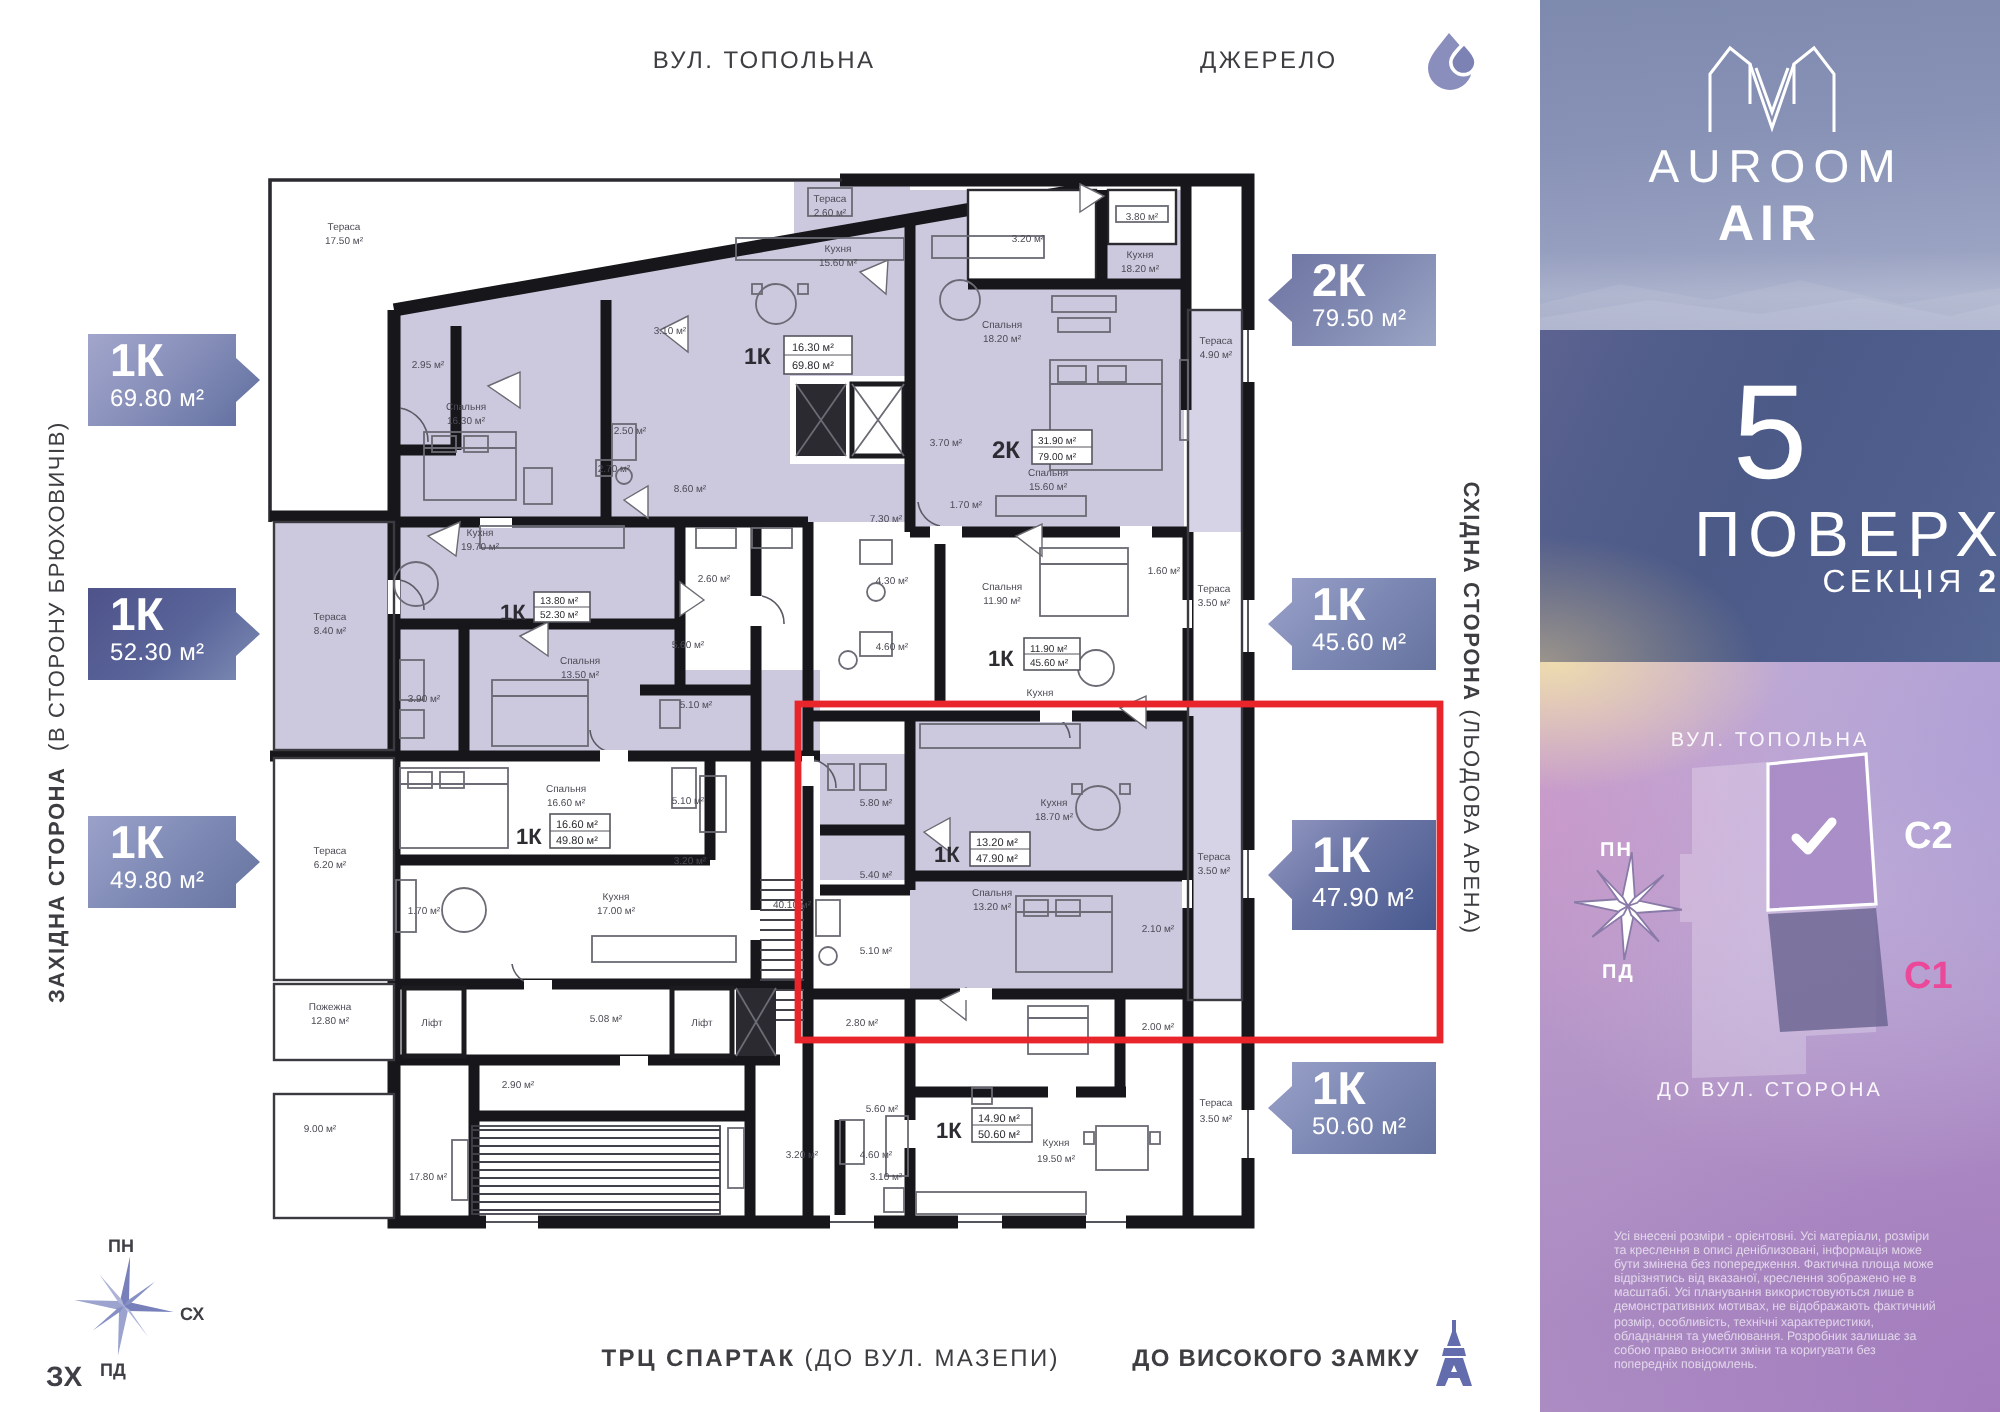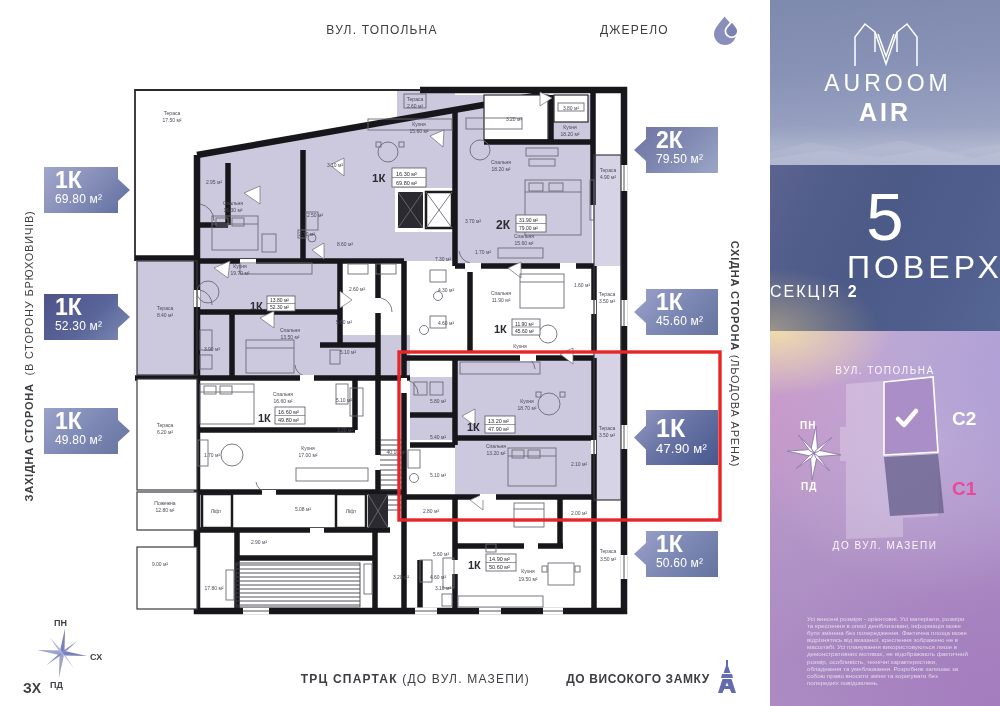--- a/index.html
+++ b/index.html
@@ -26,21 +26,21 @@
       linear-gradient(168deg,#c9aed2 0%,#bb9dcb 25%,#b192c6 55%,#ab8bc2 78%,#ad8ec4 100%);}
   #logo-aur{left:853px;top:22px;width:66px;height:46px;}
   #t-auroom{left:773px;top:70px;width:230px;text-align:center;color:#fff;
     font-size:23px;font-weight:400;letter-spacing:4px;}
   #t-air{left:770px;top:98px;width:230px;text-align:center;color:#fff;
     font-size:25px;font-weight:700;letter-spacing:3px;}
   #t-5{left:770px;top:178px;width:230px;text-align:center;color:#fff;
     font-size:67px;font-weight:500;}
   #t-poverh{left:770px;top:249px;width:242px;text-align:center;color:#fff;
     font-size:32px;font-weight:300;letter-spacing:4px;margin-left:34px;}
-  #t-sek{left:770px;top:283px;width:230px;text-align:left;color:#fff;
+  #t-sek{left:770px;top:283px;width:230px;text-align:right;color:#fff;
     font-size:16px;font-weight:300;letter-spacing:2px;}
   #t-sek b{font-weight:700;}
   #t-topol2{left:770px;top:365px;width:230px;text-align:center;color:rgba(255,255,255,.92);
     font-size:10px;font-weight:400;letter-spacing:1.5px;}
   #t-mazepy{left:770px;top:540px;width:230px;text-align:center;color:rgba(255,255,255,.92);
     font-size:10px;font-weight:400;letter-spacing:1.5px;}
   #t-c2{left:952px;top:408px;color:#fff;font-size:19px;font-weight:700;}
   #t-c1{left:952px;top:478px;color:#ec4899;font-size:19px;font-weight:700;}
   #t-pn{left:800px;top:420px;color:#fff;font-size:10px;font-weight:700;letter-spacing:1px;}
   #t-pd{left:801px;top:481px;color:#fff;font-size:10px;font-weight:700;letter-spacing:1px;}
@@ -478,21 +478,21 @@
         <path d="M25,12 L33,34 L41,12"></path>
       </g>
     </svg>
   </div>
   <div id="t-auroom" class="abs">AUROOM</div>
   <div id="t-air" class="abs">AIR</div>
   <div id="t-5" class="abs">5</div>
   <div id="t-poverh" class="abs">ПОВЕРХ</div>
   <div id="t-sek" class="abs">СЕКЦІЯ <b>2</b></div>
   <div id="t-topol2" class="abs">ВУЛ. ТОПОЛЬНА</div>
-  <div id="t-mazepy" class="abs">ДО ВУЛ. МАЗЕПИ</div>
+  <div id="t-mazepy" class="abs">ДО ВУЛ. СТОРОНА</div>
   <div id="t-c2" class="abs">C2</div>
   <div id="t-c1" class="abs">C1</div>
   <div id="t-pn" class="abs">ПН</div>
   <div id="t-pd" class="abs">ПД</div>
   <div id="fineprint" class="abs">Усі внесені розміри - орієнтовні. Усі матеріали, розміри та креслення в описі деніблизовані, інформація може бути змінена без попередження. Фактична площа може відрізнятись від вказаної, креслення зображено не в масштабі. Усі планування використовуються лише в демонстративних мотивах, не відображають фактичний розмір, особливість, технічні характеристики, обладнання та умеблювання. Розробник залишає за собою право вносити зміни та коригувати без попередніх повідомлень.</div>
 
   <div id="t-topol" class="abs street">ВУЛ. ТОПОЛЬНА</div>
   <div id="t-dzher" class="abs street">ДЖЕРЕЛО</div>
   <div id="t-spartak" class="abs street"><b>ТРЦ СПАРТАК</b> (ДО ВУЛ. МАЗЕПИ)</div>
   <div id="t-zamok" class="abs street"><b>ДО ВИСОКОГО ЗАМКУ</b></div>

